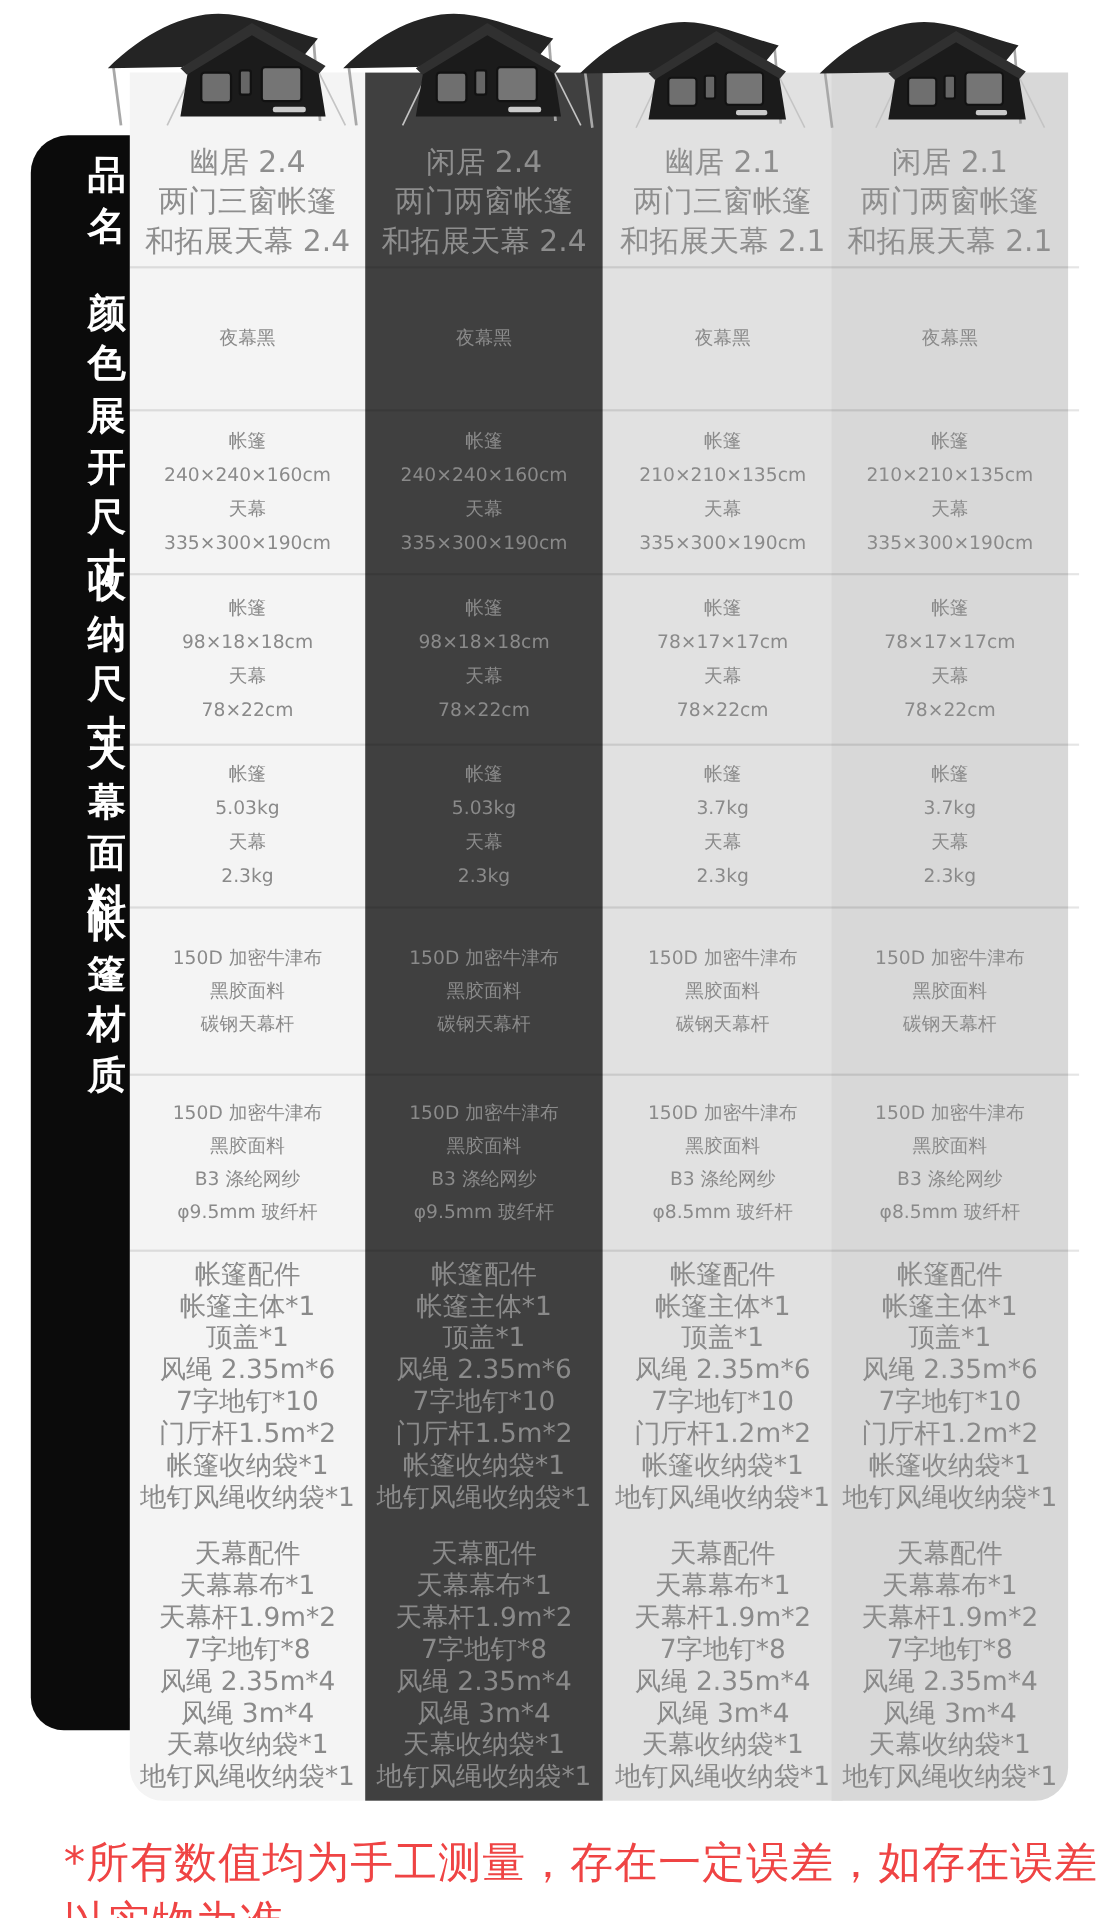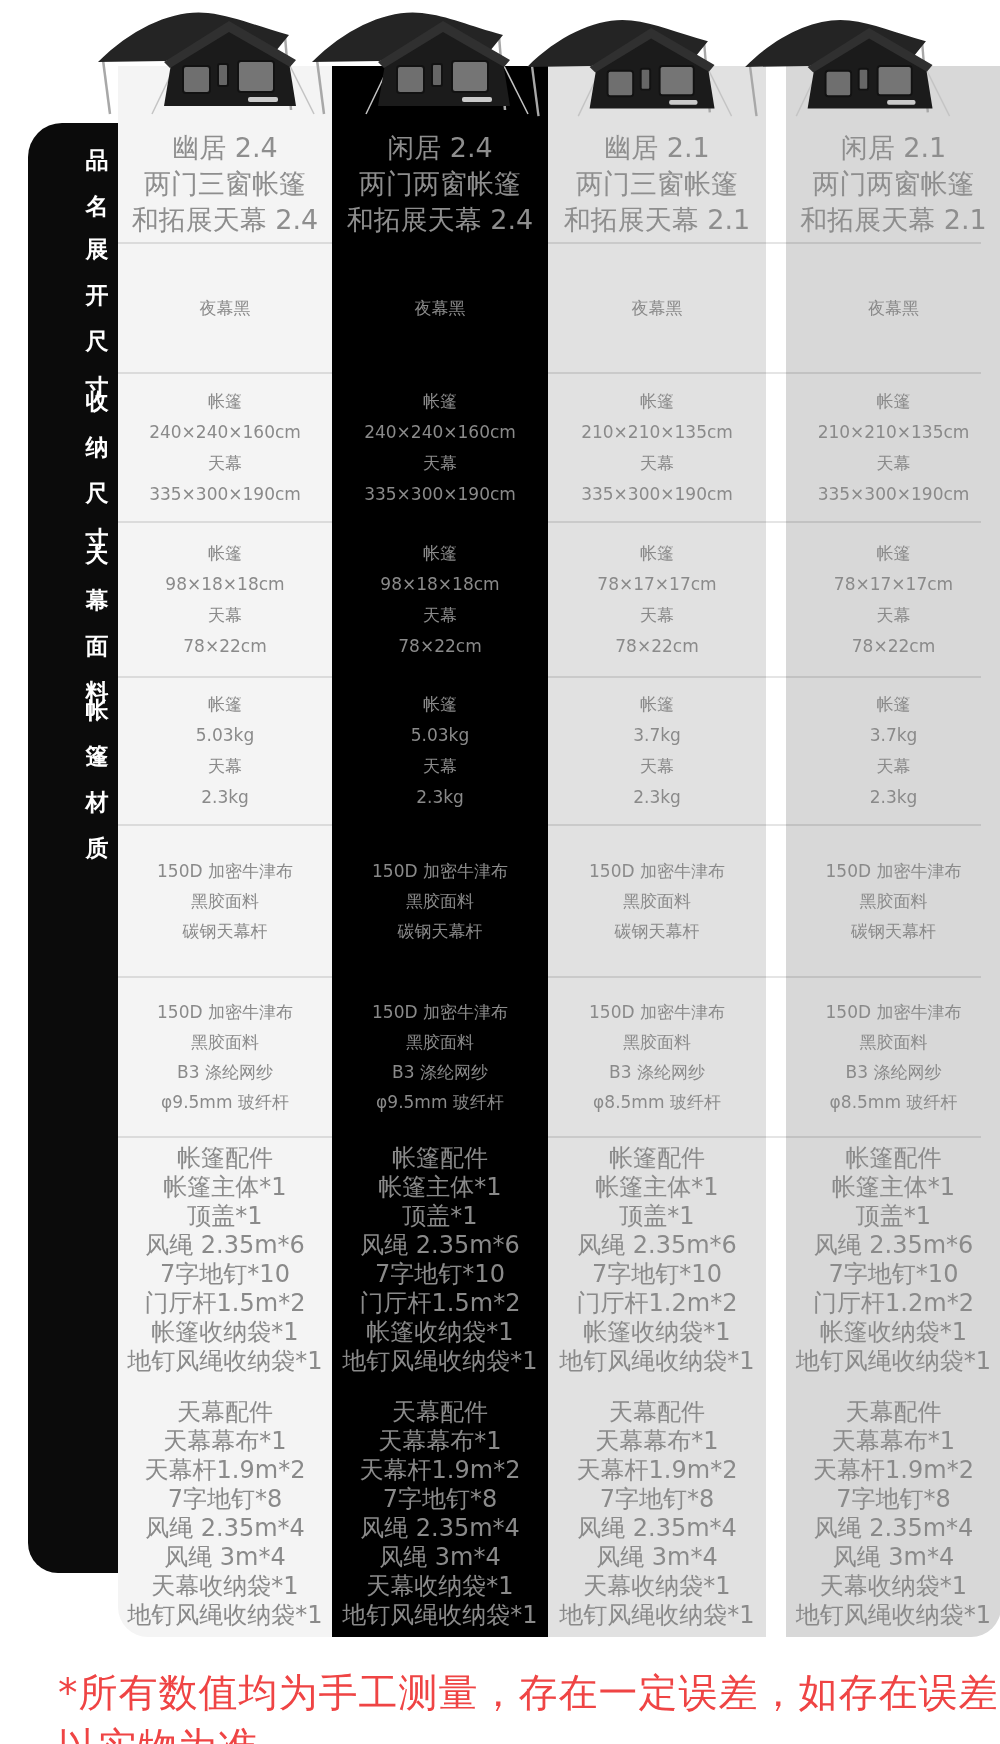--- a/index.html
+++ b/index.html
@@ -14,21 +14,21 @@
   .cell.r-name{font-size:27px;line-height:36px;padding-top:58px;color:#8e8e8e;}
   .cell.r-mat{line-height:30px;}
   .cell.r-acc{font-size:24px;line-height:29px;}
   .acc-gap{height:22px;}
   
   .sep{position:absolute;left:118px;width:863px;height:2px;background:rgba(0,0,0,0.10);z-index:2;}
   
   .sidebar{position:absolute;left:28px;top:123px;width:90px;height:1450px;background:#0b0b0b;
            border-radius:34px 0 0 30px;display:flex;flex-direction:column;z-index:4;}
   .side-sec{display:flex;flex-direction:column;align-items:center;justify-content:center;
-            color:#ffffff;font-size:23px;font-weight:bold;line-height:46px;text-align:center;margin-left:48px;}
+            color:#ffffff;font-size:35px;font-weight:bold;line-height:46px;text-align:center;margin-left:48px;}
   
   .tent{position:absolute;top:4px;width:262px;height:118px;z-index:3;}
   .footnote{position:absolute;left:58px;top:1666px;font-size:39px;color:#ef4444;z-index:1;letter-spacing:1px;}
 </style>
 </head>
 <body>
 
 <div class="canvas">
   <div id="cols">
       <div class="col first" style="left: 118px; width: 214px; background: rgb(244, 244, 244);">
@@ -82,21 +82,21 @@
           <div>天幕配件</div>
           <div>天幕幕布*1</div>
           <div>天幕杆1.9m*2</div>
           <div>7字地钉*8</div>
           <div>风绳 2.35m*4</div>
           <div>风绳 3m*4</div>
           <div>天幕收纳袋*1</div>
           <div>地钉风绳收纳袋*1</div>
         </div>
       </div>
-      <div class="col" style="left: 332px; width: 216px; background: #000000;">
+      <div class="col" style="left: 332px; width: 216px; background: #404040;">
         <div class="cell r-name" style="height: 177px;">
           <div>闲居 2.4</div>
           <div>两门两窗帐篷</div>
           <div>和拓展天幕 2.4</div>
         </div>
         <div class="cell r-color" style="height: 130px;">
           <div>夜幕黑</div>
         </div>
         <div class="cell r-size" style="height: 149px;">
           <div>帐篷</div>
@@ -198,21 +198,21 @@
           <div>天幕配件</div>
           <div>天幕幕布*1</div>
           <div>天幕杆1.9m*2</div>
           <div>7字地钉*8</div>
           <div>风绳 2.35m*4</div>
           <div>风绳 3m*4</div>
           <div>天幕收纳袋*1</div>
           <div>地钉风绳收纳袋*1</div>
         </div>
       </div>
-      <div class="col last" style="left: 786px; width: 215px; background: rgb(216, 216, 216);">
+      <div class="col last" style="left: 756px; width: 215px; background: rgb(216, 216, 216);">
         <div class="cell r-name" style="height: 177px;">
           <div>闲居 2.1</div>
           <div>两门两窗帐篷</div>
           <div>和拓展天幕 2.1</div>
         </div>
         <div class="cell r-color" style="height: 130px;">
           <div>夜幕黑</div>
         </div>
         <div class="cell r-size" style="height: 149px;">
           <div>帐篷</div>
@@ -270,20 +270,23 @@
       <div class="sep" style="top: 521px;"></div>
       <div class="sep" style="top: 676px;"></div>
       <div class="sep" style="top: 824px;"></div>
       <div class="sep" style="top: 976px;"></div>
       <div class="sep" style="top: 1136px;"></div>
     </div>
   <div class="sidebar" id="sidebar" style="background: rgb(11, 11, 11);">
       <div class="side-sec" style="height: 120px;">
         <div>品名</div>
       </div>
+      <div class="side-sec" style="height: 130px;">
+        <div>颜色</div>
+      </div>
       <div class="side-sec" style="height: 149px;">
         <div>展开</div>
         <div>尺寸</div>
       </div>
       <div class="side-sec" style="height: 155px;">
         <div>收纳</div>
         <div>尺寸</div>
       </div>
       <div class="side-sec" style="height: 152px;">
         <div>天幕</div>

